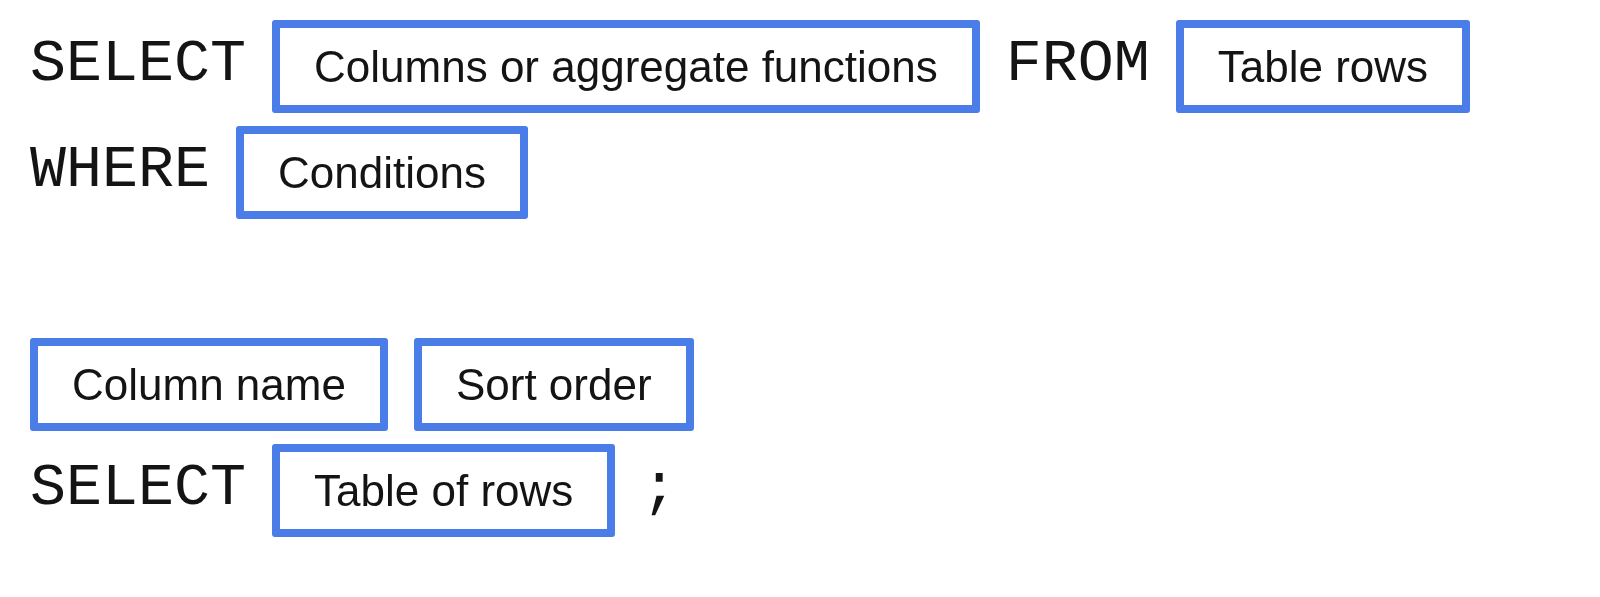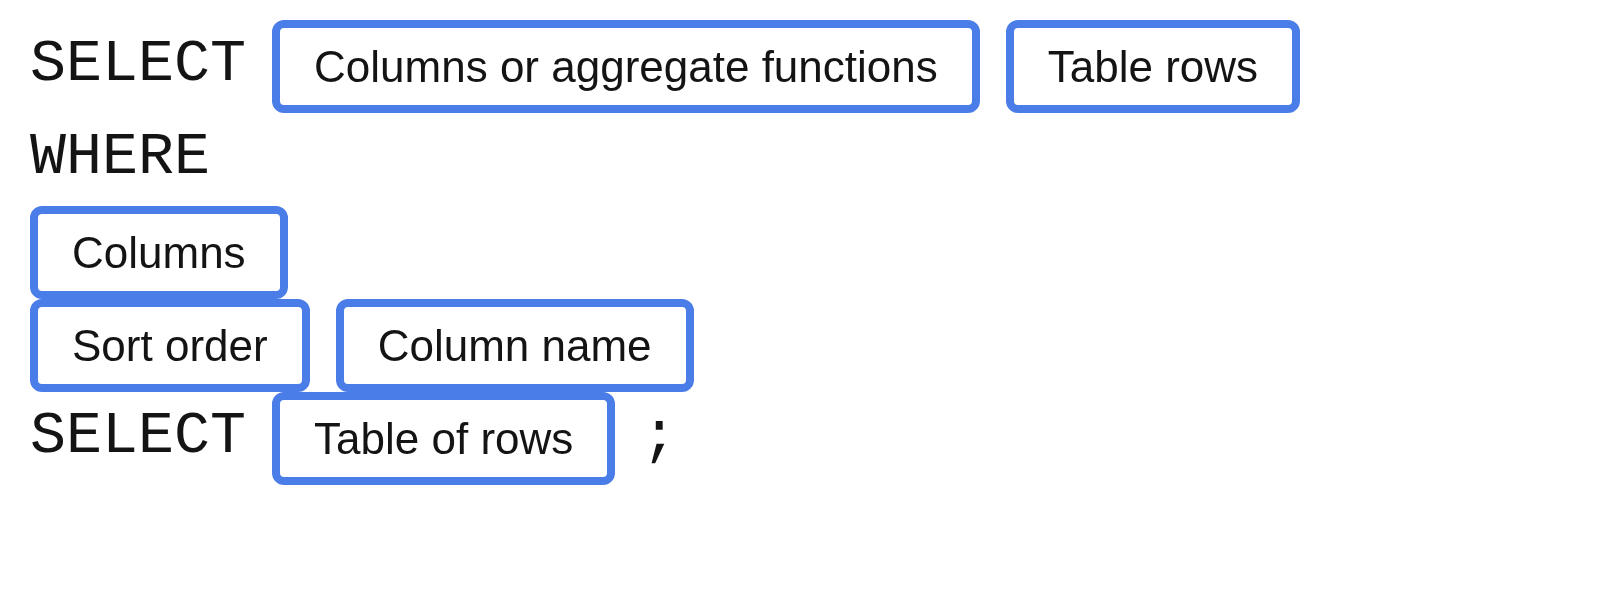--- a/index.html
+++ b/index.html
@@ -8,20 +8,21 @@
     background: #ffffff;
   }
   .canvas {
     position: relative;
     width: 1600px;
     height: 597px;
     box-sizing: border-box;
     padding: 20px 0 0 30px;
     display: flex;
     flex-direction: column;
+    gap: 13px;
     background: #ffffff;
     overflow: hidden;
   }
   .syntax-row {
     display: flex;
     align-items: center;
     gap: 26px;
     height: 93px;
     flex: 0 0 auto;
   }
@@ -31,55 +32,56 @@
     font-weight: 400;
     color: #141414;
     white-space: pre;
     line-height: 1;
     padding-bottom: 6px; 
   }
   .placeholder-box {
     box-sizing: border-box;
     height: 93px;
     border: 8px solid #4b7de8;
-    border-radius: 12px;
+    border-radius: 3px;
     background: #ffffff;
     display: flex;
     align-items: center;
     justify-content: center;
     padding: 0 34px;
     font-family: "Liberation Sans", sans-serif;
     font-size: 44px;
     font-weight: 400;
     color: #141414;
     white-space: nowrap;
   }
 </style>
 </head>
 <body>
 
 <div class="canvas">
 
   <div class="syntax-row">
     <span class="kw">SELECT</span>
     <div class="placeholder-box">Columns or aggregate functions</div>
+    <span class="kw">FROM</span>
     <div class="placeholder-box">Table rows</div>
   </div>
 
   <div class="syntax-row">
     <span class="kw">WHERE</span>
+    <div class="placeholder-box">Conditions</div>
   </div>
 
   <div class="syntax-row">
-    <div class="placeholder-box">Columns</div>
   </div>
 
   <div class="syntax-row">
+    <div class="placeholder-box">Column name</div>
     <div class="placeholder-box">Sort order</div>
-    <div class="placeholder-box">Column name</div>
   </div>
 
   <div class="syntax-row">
     <span class="kw">SELECT</span>
     <div class="placeholder-box">Table of rows</div>
     <span class="kw">;</span>
   </div>
 
 </div>
 

